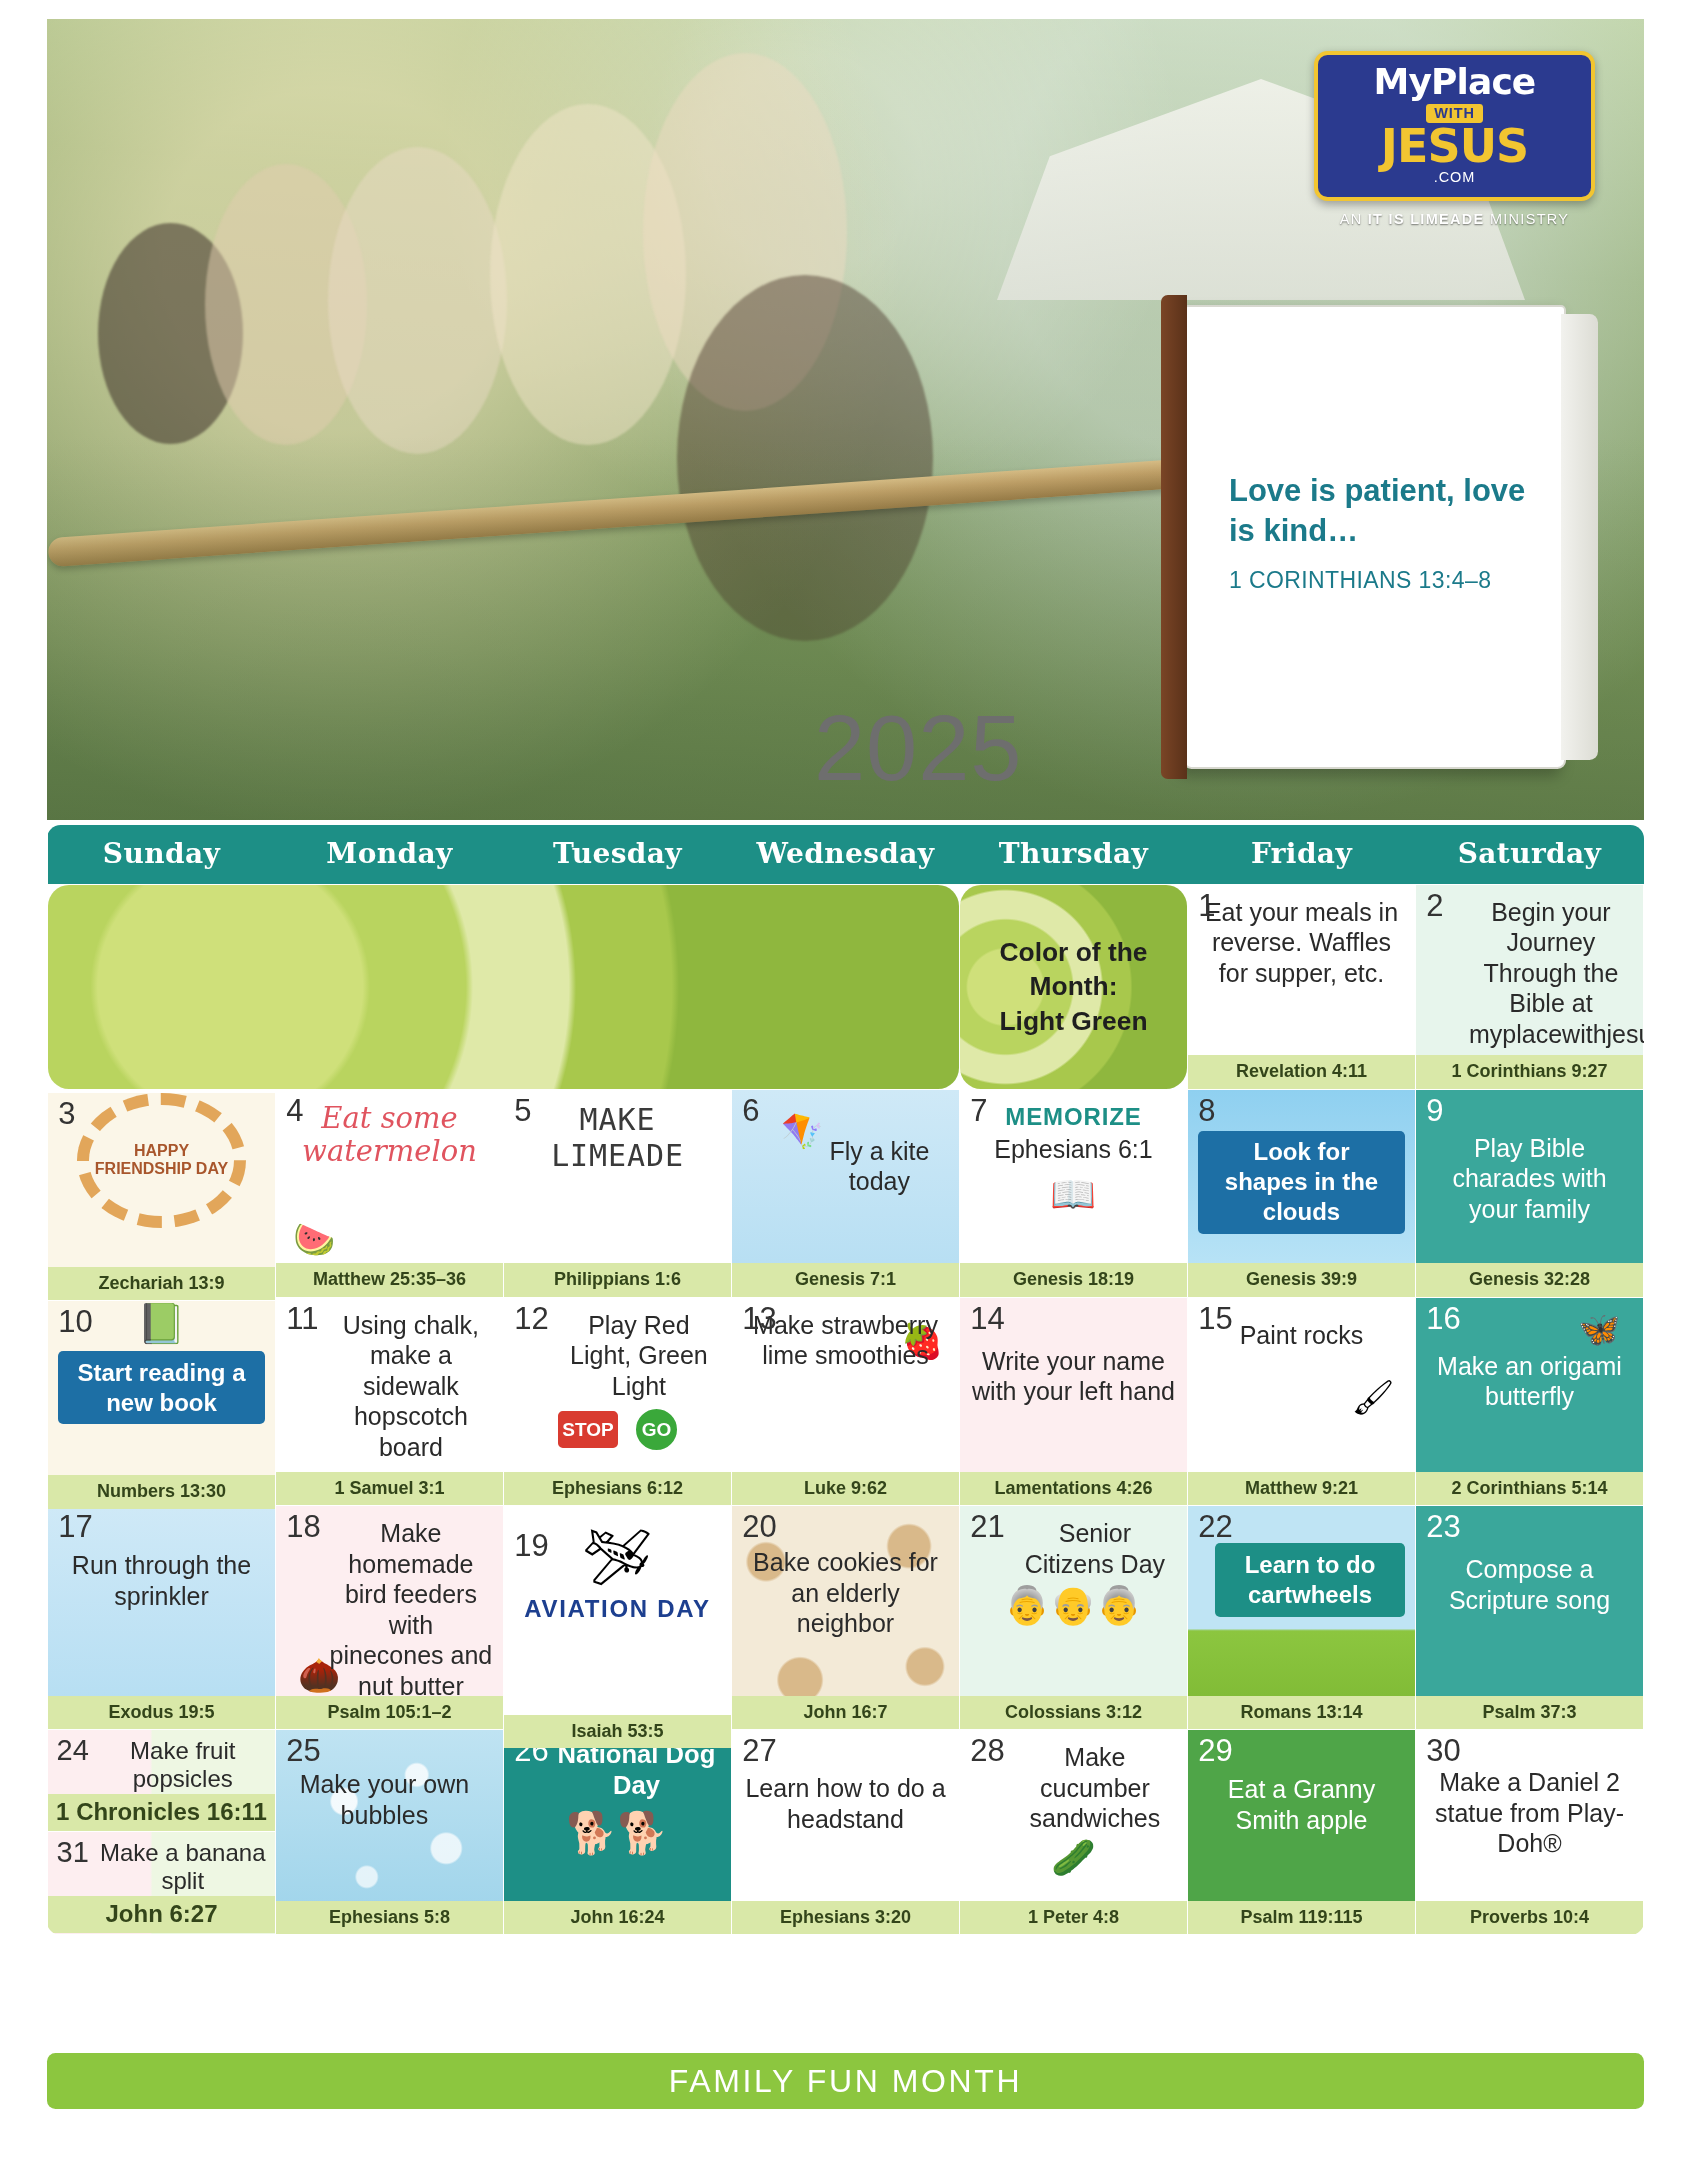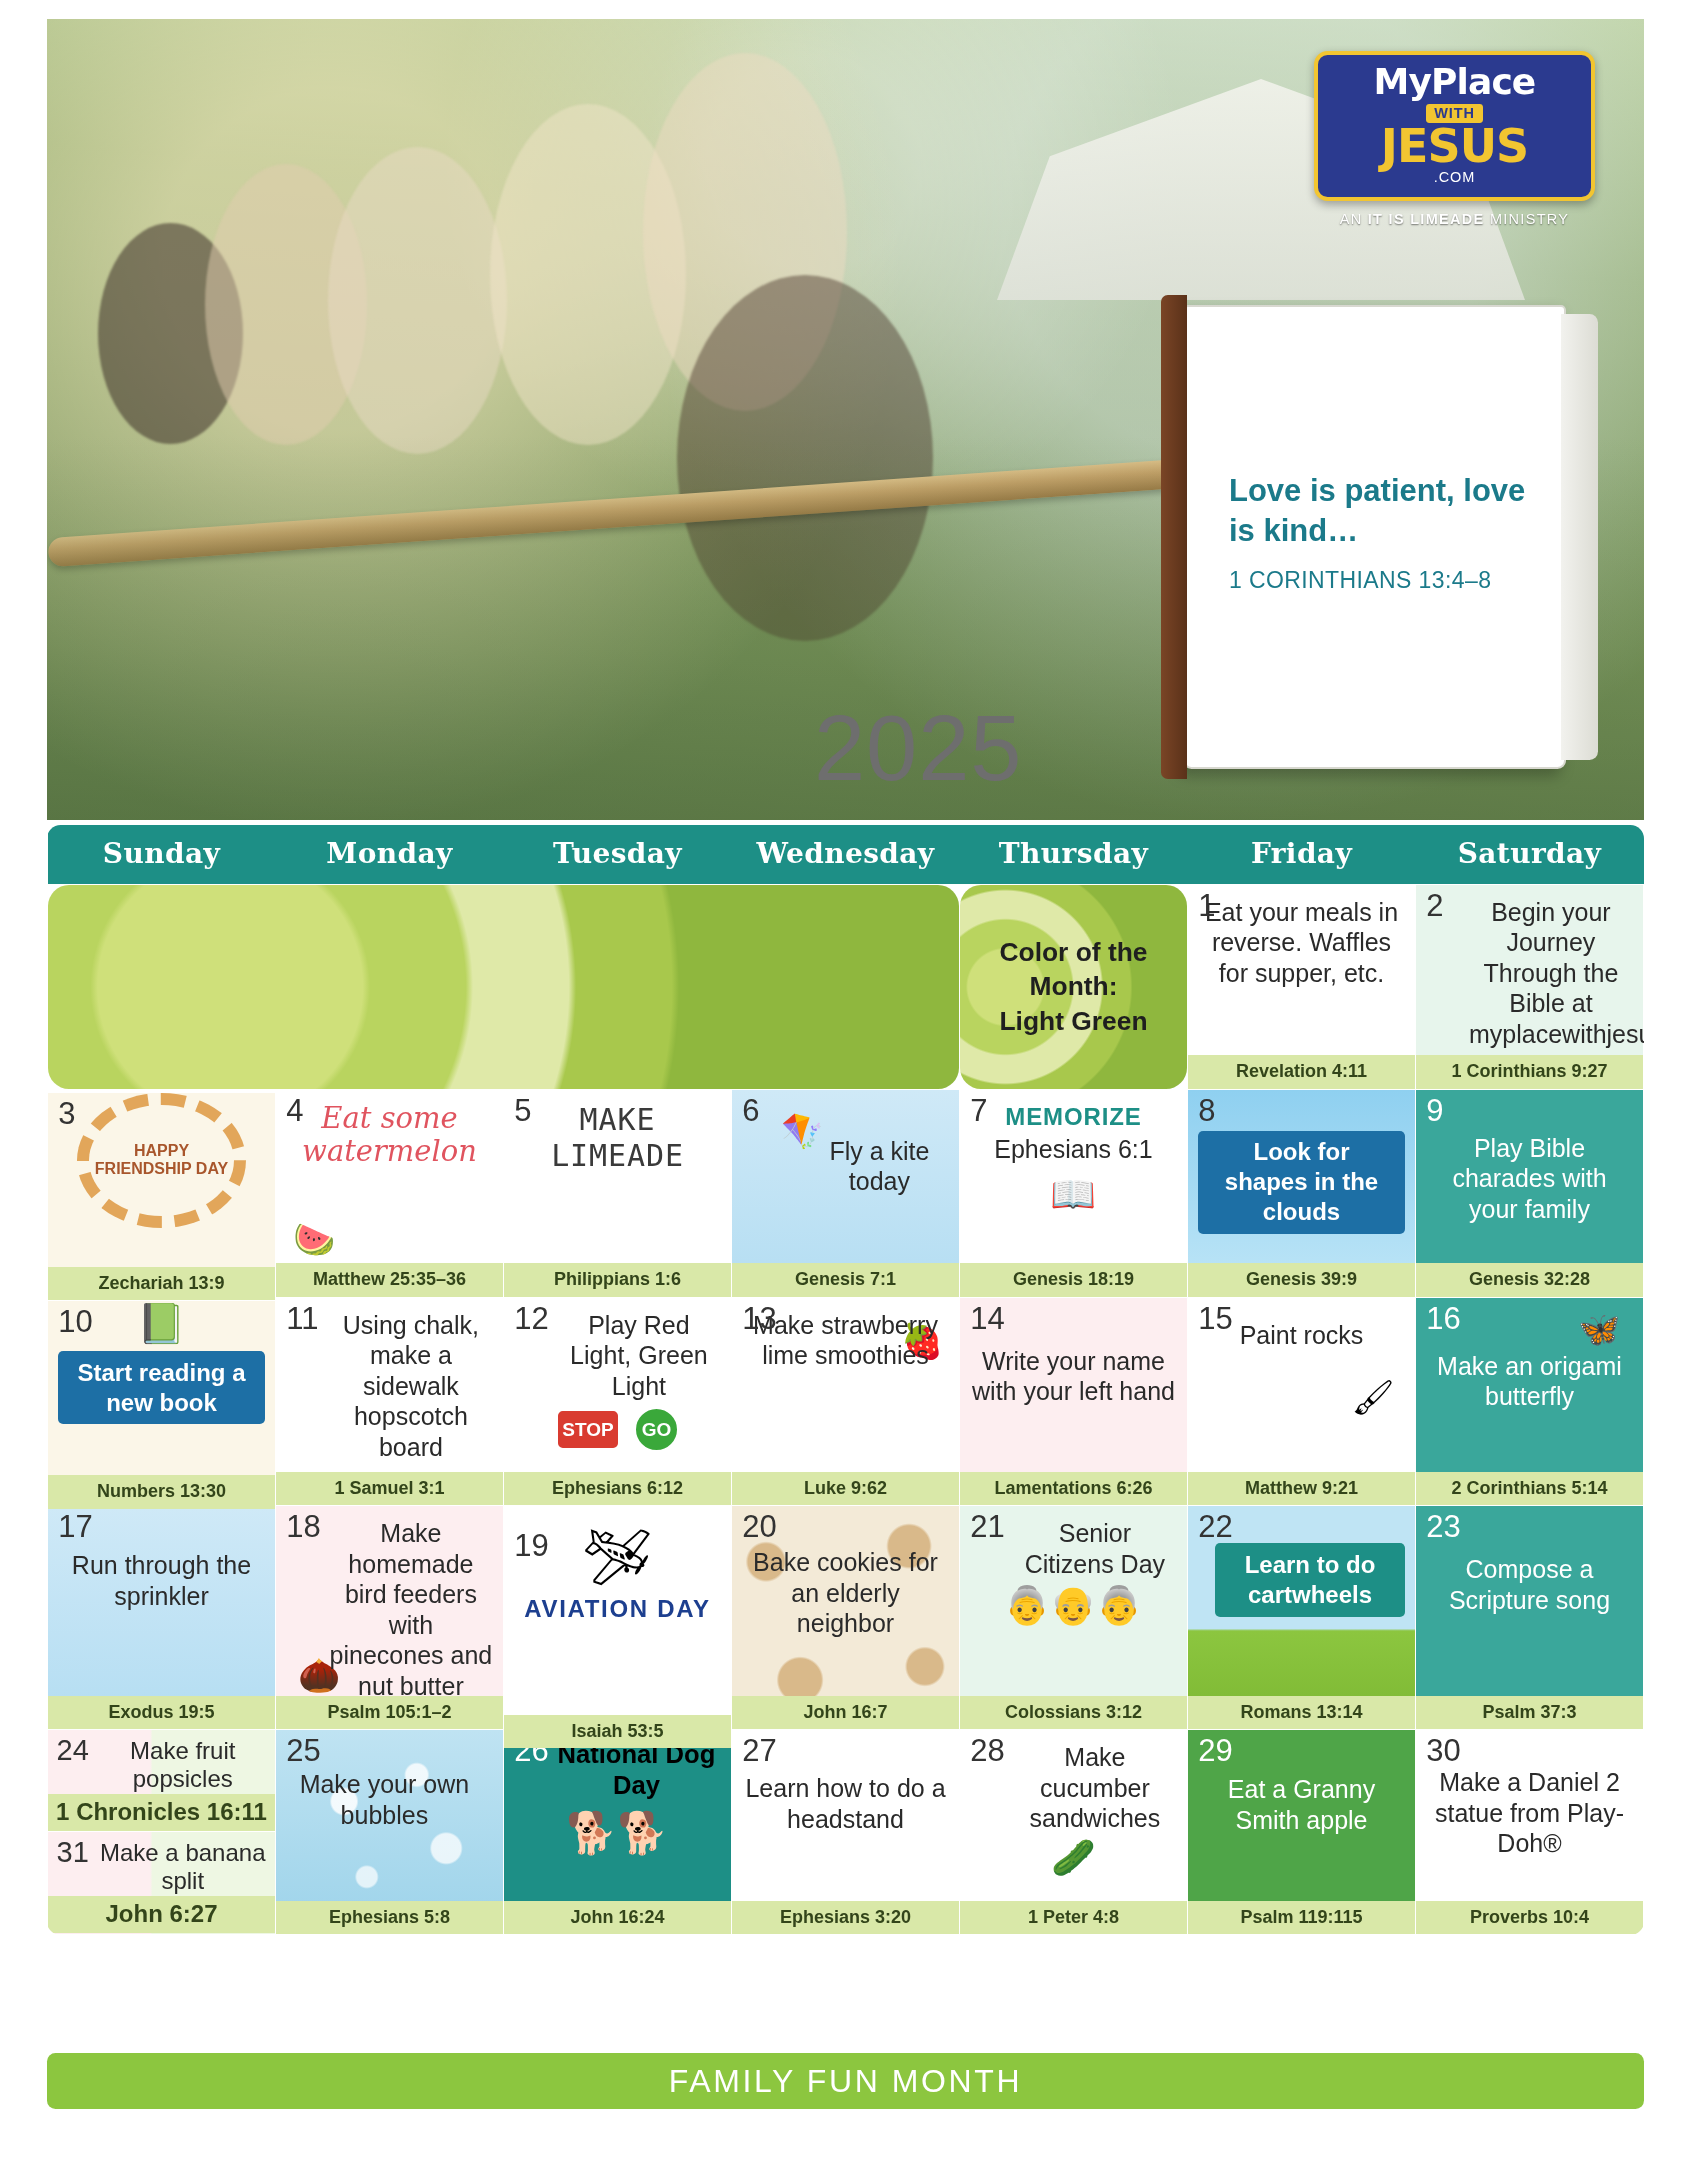--- a/index.html
+++ b/index.html
@@ -346,21 +346,21 @@
     color: #3a3a3a;
     letter-spacing: 0.9px;
   }
   .aviation {
     font-weight: bold;
     color: #1d3f8f;
     letter-spacing: 1.7px;
     font-size: 24px;
   }
   .dogday {
-    color: #000000;
+    color: #ffffff;
     font-weight: bold;
     font-size: 25.6px;
     line-height: 1.2;
   }
   .stopgo { margin-top: 5.1px; }
   .pill-stop, .pill-go {
     display: inline-block;
     width: 60px; height: 37px;
     line-height: 37px;
     border-radius: 6.8px;
@@ -608,21 +608,21 @@
             <div class="daynum">13</div>
             <div class="activity">Make strawberry lime smoothies</div>
             <div class="icon-em" style="position:absolute;right:15.3px;top:25.6px;">🍓</div>
             <div class="scripture">Luke 9:62</div>
           </div>
         </td>
         <td>
           <div class="cell bg-pinkcream">
             <div class="daynum">14</div>
             <div class="activity" style="padding-top:48px">Write your name with your left hand</div>
-            <div class="scripture">Lamentations 6:26</div>
+            <div class="scripture">Lamentations 4:26</div>
           </div>
         </td>
         <td>
           <div class="cell bg-white">
             <div class="daynum">15</div>
             <div class="activity" style="padding-top:22px">Paint rocks</div>
             <div class="icon-em" style="position:absolute;right:20.4px;top:82px;">🖌</div>
             <div class="scripture">Matthew 9:21</div>
           </div>
         </td>

